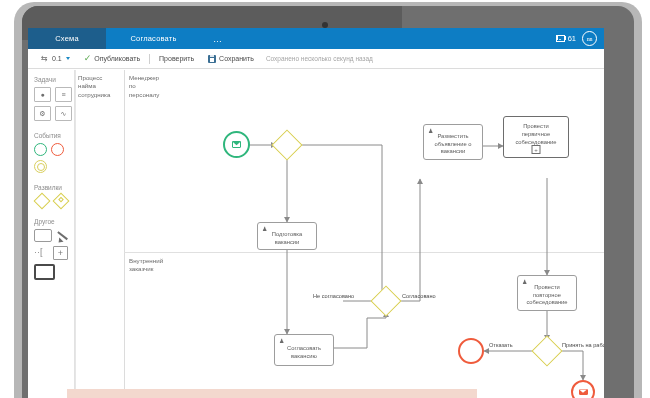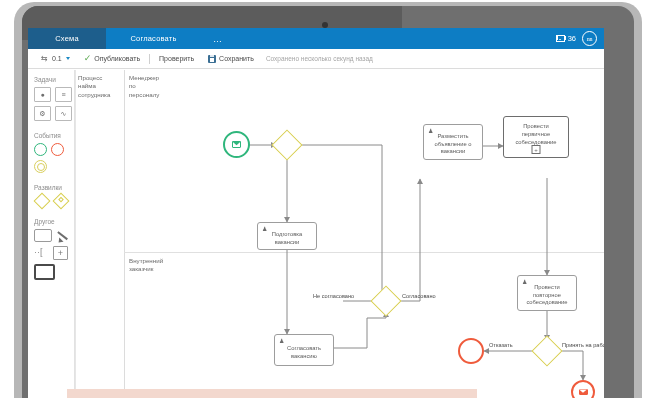--- a/index.html
+++ b/index.html
@@ -141,21 +141,21 @@
       <div class="tab" style="width:95px">
         <span>Согласовать</span>
       </div>
       <div class="tab dots" style="width:34px">
         <span>…</span>
       </div>
 
       <div class="topbar-right">
         <div class="mailwrap">
           <span class="mail-ico"></span>
-          <span>36</span>
+          <span>61</span>
         </div>
         <div class="avatar">
           <span>nn</span>
         </div>
       </div>
     </div>
 
     <div class="toolbar">
       <div class="tb-item">
         <span class="zoom-ico">⇆</span>

